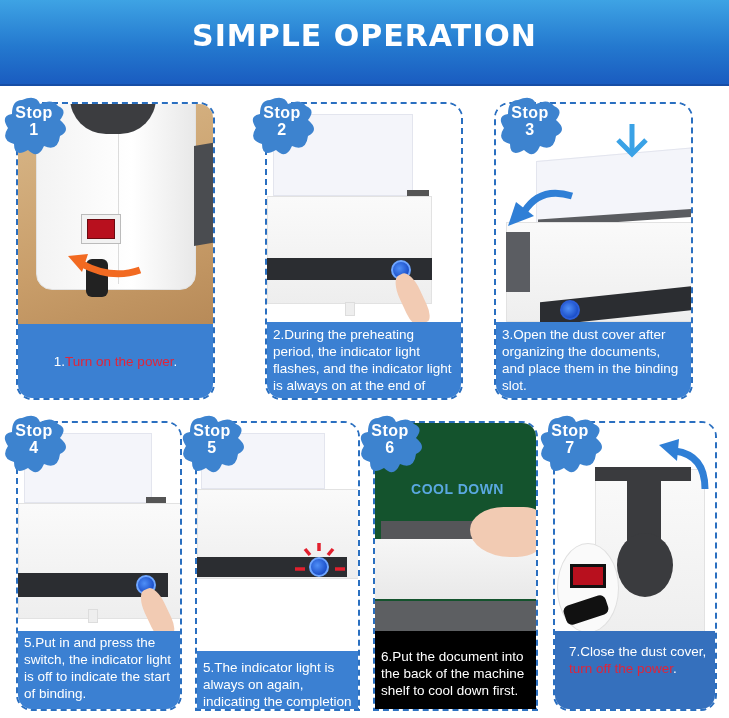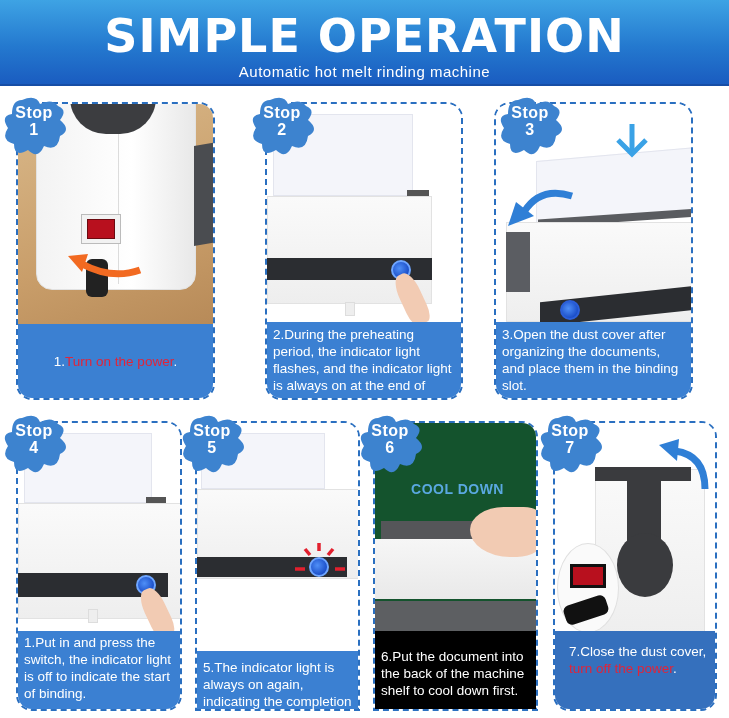--- a/index.html
+++ b/index.html
@@ -1,20 +1,20 @@
 <!DOCTYPE html>
 <html><head>
 <meta charset="utf-8">
 <style>
   * { margin:0; padding:0; box-sizing:border-box; }
   body { width:729px; height:718px; background:#ffffff; font-family:"Liberation Sans", sans-serif; position:relative; overflow:hidden; }
   .header { position:absolute; left:0; top:0; width:729px; height:86px;
     background:linear-gradient(to bottom, #3ea3e4 0%, #2479cf 55%, #1a5cc0 100%);
     border-bottom:2px solid #174ea6; text-align:center; color:#fff; }
-  .header .title { font-family:"DejaVu Sans", sans-serif; font-weight:bold; font-size:46px; letter-spacing:1px; line-height:56px; padding-top:8px; }
+  .header .title { font-family:"DejaVu Sans", sans-serif; font-weight:bold; font-size:30px; letter-spacing:1px; line-height:56px; padding-top:8px; }
   .header .subtitle { font-size:15px; letter-spacing:0.5px; line-height:18px; margin-top:-1px; }
 
   .card { position:absolute; border:2px dashed #2a6fc0; border-radius:16px; overflow:hidden; background:#fff; }
   .card .photo { position:absolute; left:0; top:0; right:0; overflow:hidden; }
   .card .caption { position:absolute; left:0; right:0; bottom:0; background:#3b80d2; color:#fff; font-size:13.5px; line-height:17px; padding:6px 6px; }
   .card .caption.center { display:flex; align-items:center; justify-content:center; text-align:center; }
   .red { color:#e0243a; }
 
   .badge { position:absolute; width:72px; height:66px; z-index:5; }
   .badge svg { position:absolute; left:0; top:0; }
@@ -25,21 +25,20 @@
   .body-white { position:absolute; background:linear-gradient(#fafafa,#eeeeee); border:1px solid #e2e2e2; }
   .panel { position:absolute; background:#2b2d31; }
   .blue-btn { position:absolute; border-radius:50%; background:radial-gradient(circle at 40% 40%, #4f8ff7, #1c4fc9 70%); border:2px solid #6fa6ff; }
   .finger { position:absolute; background:#f2cbb3; border-radius:40% 40% 30% 30%; }
 </style>
 </head>
 <body>
 
 <div class="header">
   <div class="title">SIMPLE OPERATION</div>
-  <div class="subtitle">Automatic hot melt rinding machine</div>
 </div>
 
 <div class="card" style="left:16px;top:102px;width:199px;height:298px;">
   <div class="photo" style="height:222px;background:linear-gradient(160deg,#d9b98b 0%,#c99e6a 60%,#b78a58 100%);">
     <div class="body-white" style="left:18px;top:-4px;width:160px;height:190px;border-radius:0 0 16px 16px;background:linear-gradient(90deg,#f3f3f3,#ffffff 60%,#e8e8e8);"></div>
     <div style="position:absolute;left:52px;top:-6px;width:86px;height:36px;background:#3c3d40;border-radius:0 0 40px 40px;"></div>
     <div style="position:absolute;left:100px;top:30px;width:1px;height:150px;background:#dcdcdc;"></div>
     <div style="position:absolute;left:176px;top:40px;width:24px;height:100px;background:#4a4c50;transform:skewY(-10deg);"></div>
     <div style="position:absolute;left:63px;top:110px;width:40px;height:30px;background:#f2f2f2;border:1px solid #bbb;">
       <div style="position:absolute;left:5px;top:4px;width:28px;height:20px;background:#b8101e;border:1px solid #6b0a10;"></div>
@@ -93,21 +92,21 @@
 <div class="card" style="left:16px;top:421px;width:166px;height:290px;">
   <div class="photo" style="height:212px;background:#fff;">
     <div class="paper" style="left:6px;top:10px;width:128px;height:70px;"></div>
     <div style="position:absolute;left:128px;top:74px;width:20px;height:6px;background:#555;"></div>
     <div class="body-white" style="left:0;top:80px;width:166px;height:116px;"></div>
     <div class="panel" style="left:0;top:150px;width:150px;height:24px;"></div>
     <div class="blue-btn" style="left:118px;top:152px;width:20px;height:20px;"></div>
     <div class="finger" style="left:128px;top:164px;width:22px;height:52px;transform:rotate(-25deg);"></div>
     <div style="position:absolute;left:70px;top:186px;width:10px;height:14px;background:#eee;border:1px solid #ddd;"></div>
   </div>
-  <div class="caption" style="height:78px;padding-top:3px;">1.Put in and press the switch, the indicator light is off to indicate the start of binding.</div>
+  <div class="caption" style="height:78px;padding-top:3px;">5.Put in and press the switch, the indicator light is off to indicate the start of binding.</div>
 </div>
 
 <div class="card" style="left:195px;top:421px;width:165px;height:290px;border-radius:16px 16px 0 0;">
   <div class="photo" style="height:212px;background:#fff;">
     <div class="paper" style="left:4px;top:10px;width:124px;height:56px;"></div>
     <div class="body-white" style="left:0;top:66px;width:165px;height:90px;"></div>
     <div class="panel" style="left:0;top:134px;width:150px;height:20px;"></div>
     <div class="blue-btn" style="left:112px;top:134px;width:20px;height:20px;"></div>
     <svg style="position:absolute;left:96px;top:118px;" width="54" height="46" viewBox="0 0 54 46">
       <g stroke="#e2202e" stroke-width="3.5">

